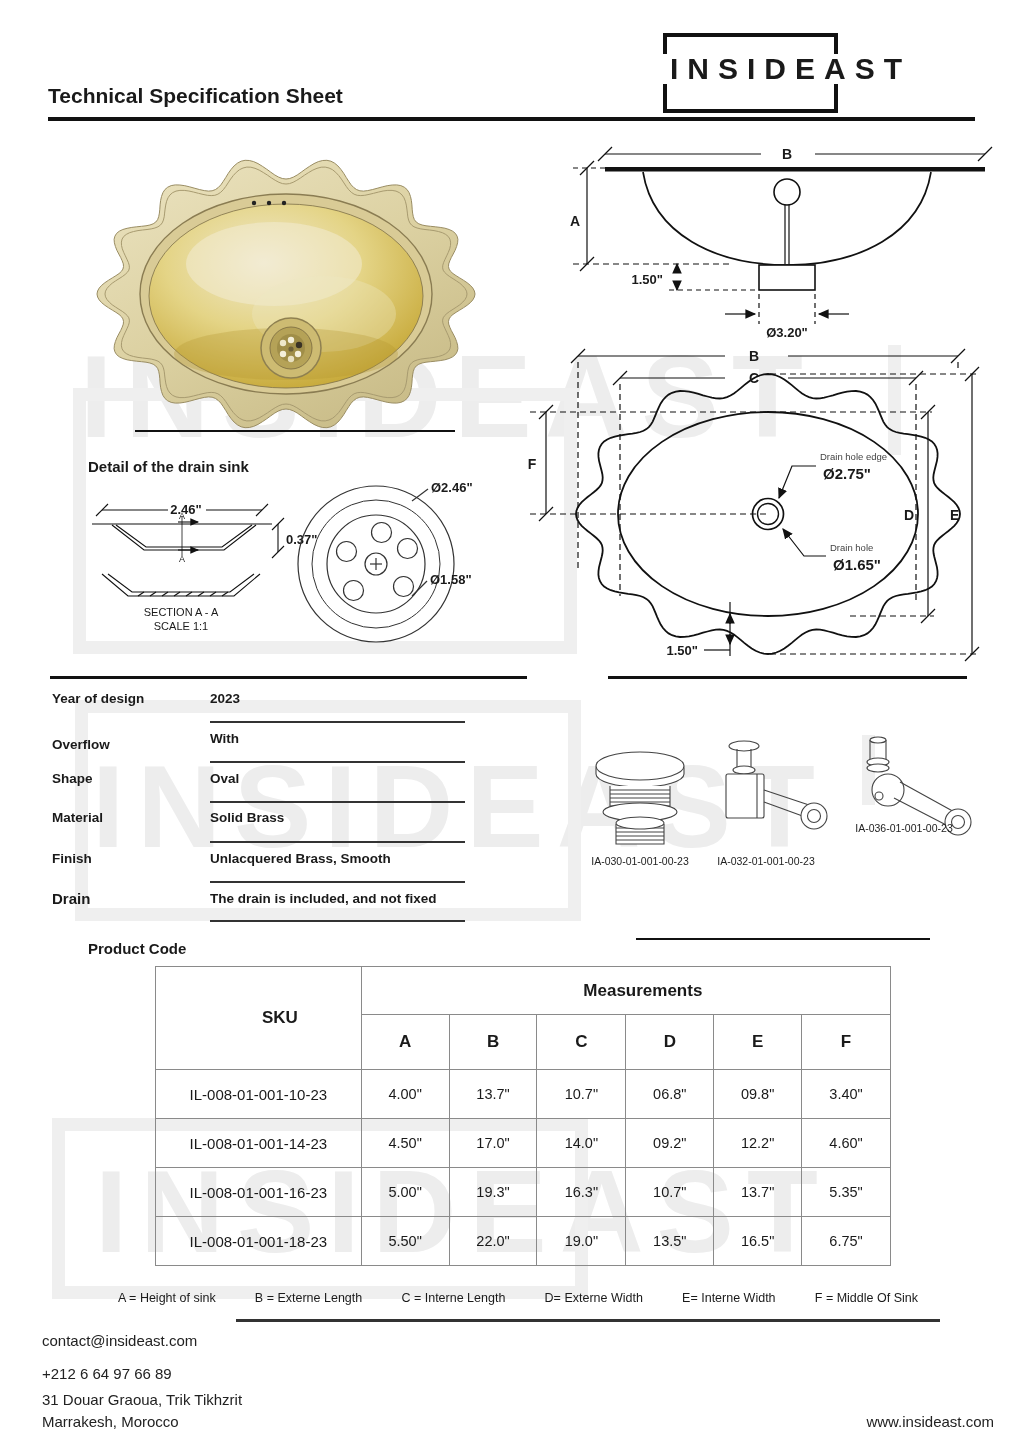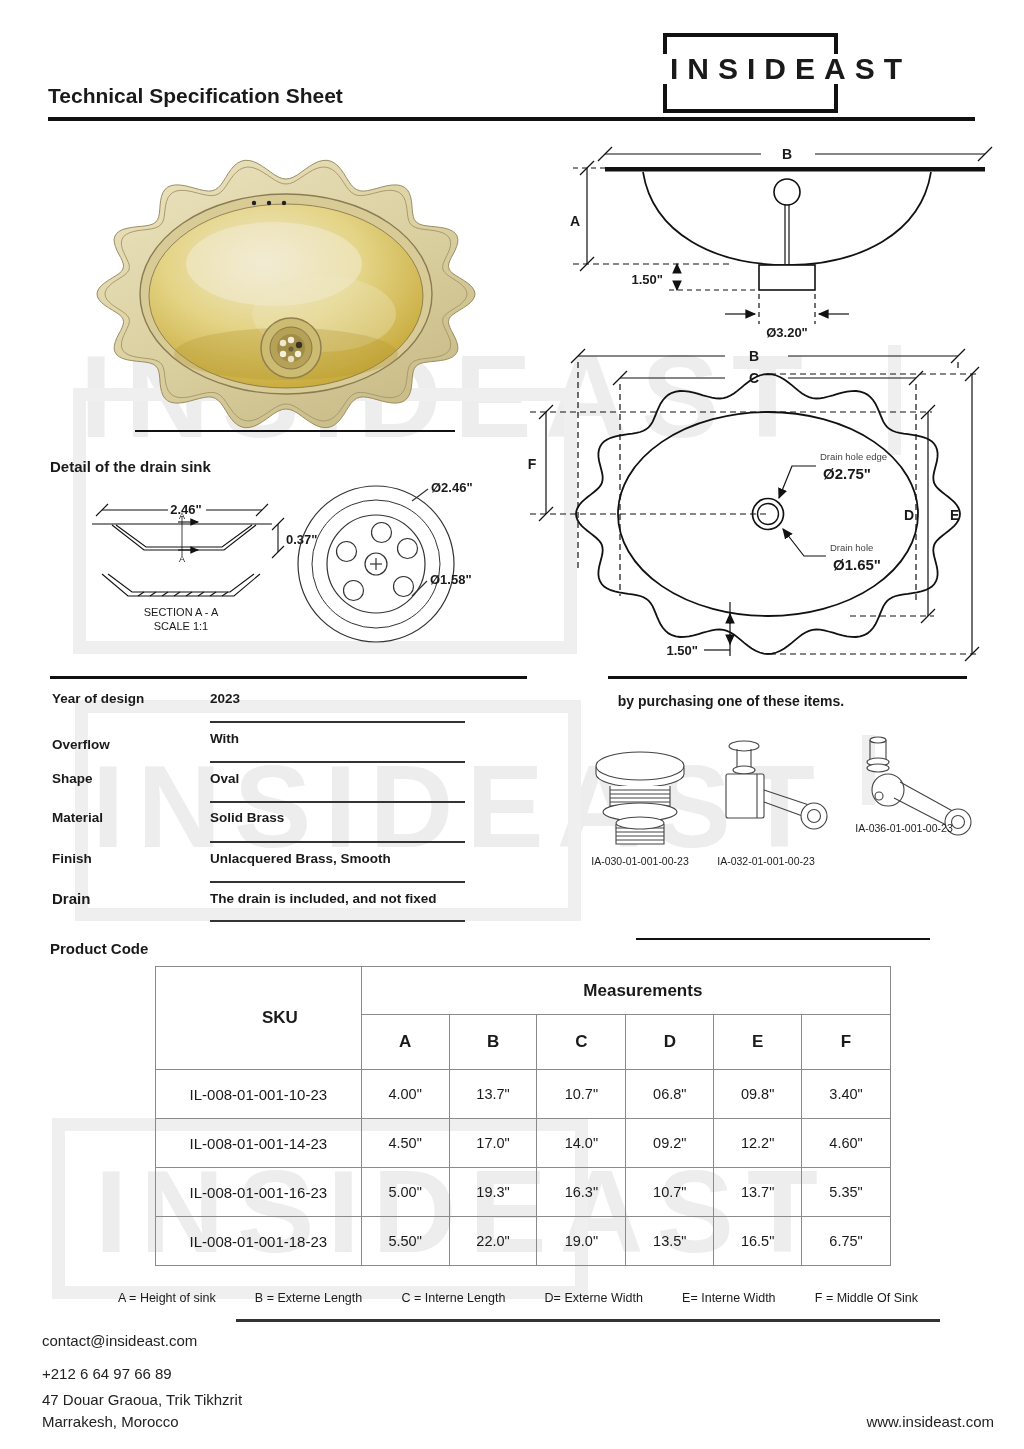--- a/index.html
+++ b/index.html
@@ -11,21 +11,21 @@
   .wm-text{font-weight:bold;font-size:116px;letter-spacing:13px;white-space:nowrap;}
   .wm-box{border:13px solid #efefef;}
   .wm-bar{background:#efefef;}
   
   .title{font-size:21px;font-weight:bold;z-index:2;}
   .rule{background:#111;z-index:2;}
   .logo-box{border:4px solid #111;z-index:2;}
   .logo-gap{background:#fff;z-index:3;}
   .logo-text{font-size:30px;font-weight:bold;letter-spacing:9px;white-space:nowrap;z-index:4;}
   
-  .h2{font-size:15px;font-weight:bold;z-index:2;}
+  .h2{font-size:15px;font-weight:bold;z-index:2;margin-left:38px;}
   .spec-label{font-size:13.5px;font-weight:bold;z-index:2;}
   .spec-value{font-size:13.5px;font-weight:bold;z-index:2;}
   .spec-line{height:2px;background:#333;z-index:2;}
   .enhance{font-size:14px;font-weight:bold;text-align:center;line-height:18px;z-index:2;}
   .acc-code{font-size:10.5px;text-align:center;z-index:2;color:#222;}
   
   table.pc{border-collapse:collapse;z-index:2;position:absolute;background:transparent;}
   table.pc td,table.pc th{border:1px solid #8a8a8a;text-align:center;vertical-align:middle;
         font-family:"Liberation Sans",sans-serif;color:#1a1a1a;background:transparent;}
   th.sku-h{font-size:17px;font-weight:bold;text-align:left;padding-left:44px;}
@@ -279,21 +279,20 @@
 
   <div class="abs spec-label" style="left:52px;top:851px;">Finish</div>
   <div class="abs spec-value" style="left:210px;top:851px;">Unlacquered Brass, Smooth</div>
   <div class="abs spec-line" style="left:210px;top:881px;width:255px;"></div>
 
   <div class="abs spec-label" style="left:52px;top:890px;font-size:15px;">Drain</div>
   <div class="abs spec-value" style="left:210px;top:891px;">The drain is included, and not fixed</div>
   <div class="abs spec-line" style="left:210px;top:920px;width:255px;"></div>
 
   <div class="abs enhance" style="left:566px;top:692px;width:330px;">
-    <div>by purchasing one of these items.</div>
   </div>
 
   <svg style="left:580px;top:742px;" width="120" height="112" viewBox="0 0 120 112">
     <g stroke="#444" stroke-width="1.1" fill="#fff">
       <path d="M 16 26 A 44 15 0 0 1 104 26 L 104 32 A 44 13 0 0 1 16 32 z"></path>
       <ellipse cx="60" cy="24" rx="44" ry="14"></ellipse>
       <path d="M 30 44 L 30 66 L 90 66 L 90 44"></path>
       <line x1="30" y1="48" x2="90" y2="48" fill="none"></line>
         <line x1="30" y1="52" x2="90" y2="52" fill="none"></line>
       <line x1="30" y1="56" x2="90" y2="56" fill="none"></line>
@@ -410,17 +409,17 @@
     <span>B = Externe Length</span>
     <span>C = Interne Length</span>
     <span>D= Externe Width</span>
     <span>E= Interne Width</span>
     <span>F = Middle Of Sink</span>
   </div>
 
   <div class="abs rule" style="left:236px;top:1319px;width:704px;height:3px;background:#333;"></div>
   <div class="abs foot" style="left:42px;top:1332px;">contact@insideast.com</div>
   <div class="abs foot" style="left:42px;top:1365px;">+212 6 64 97 66 89</div>
-  <div class="abs foot" style="left:42px;top:1391px;">47 Douar Graoua, Trik Tikhzrit</div>
+  <div class="abs foot" style="left:42px;top:1391px;">31 Douar Graoua, Trik Tikhzrit</div>
   <div class="abs foot" style="left:42px;top:1413px;">Marrakesh, Morocco</div>
   <div class="abs foot" style="left:824px;top:1413px;width:170px;text-align:right;">www.insideast.com</div>
 
 </div>
 
 </body></html>

